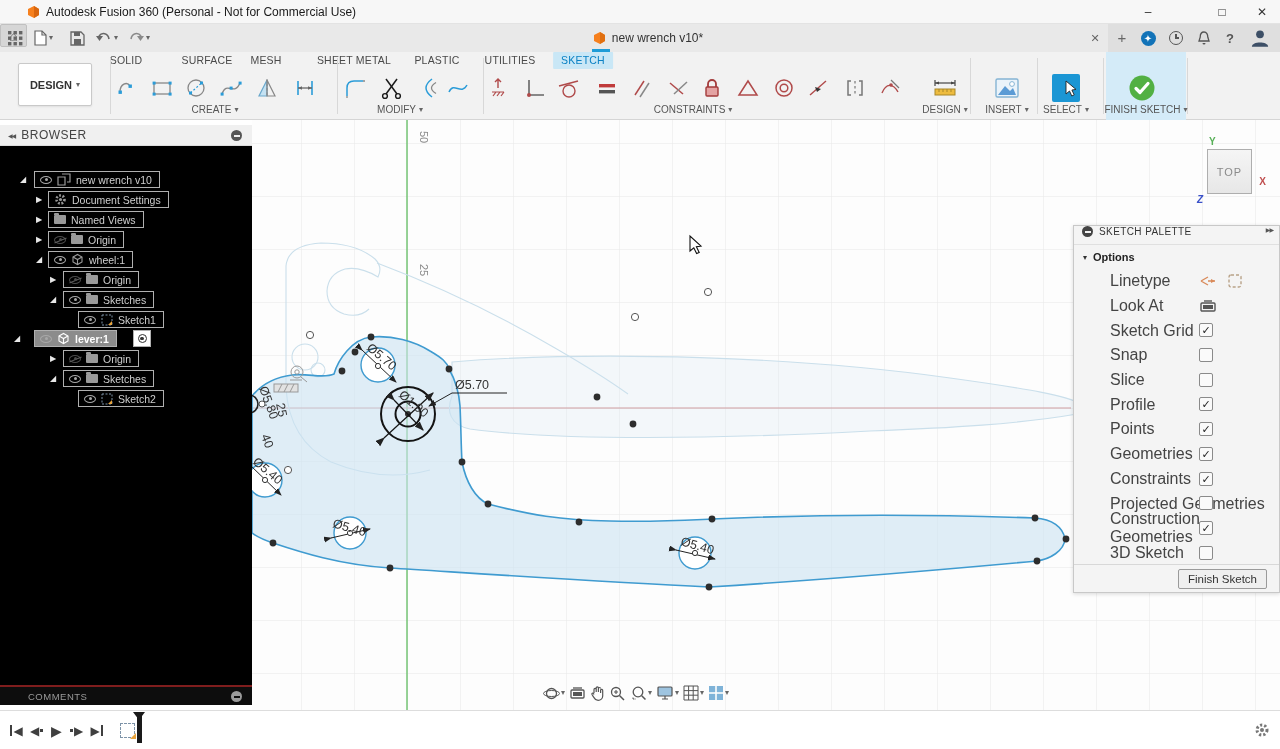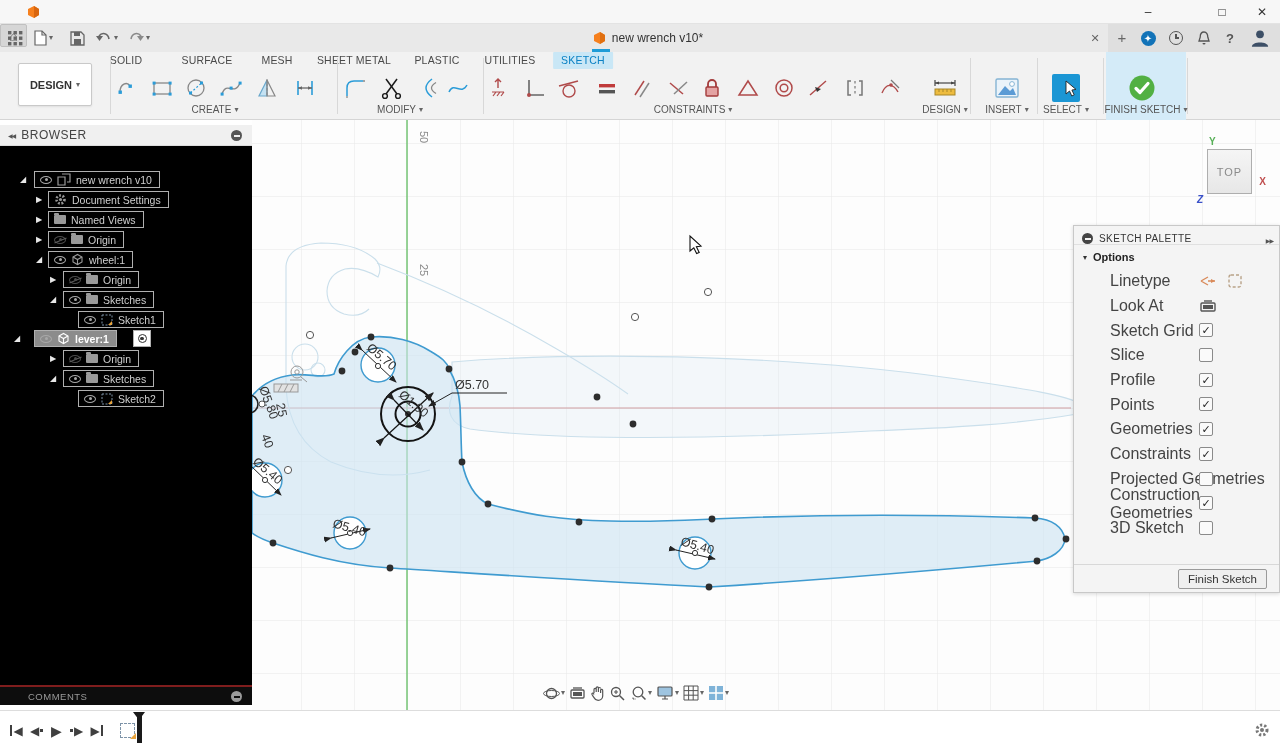--- a/index.html
+++ b/index.html
@@ -67,21 +67,21 @@
   .folder { width:12px; height:9px; background:#9a9a9a; border-radius:1px; position:relative; flex:none; }
   .folder::before { content:""; position:absolute; top:-2px; left:0; width:5px; height:2px; background:#9a9a9a; border-radius:1px 1px 0 0; }
   .ticon { flex:none; }
   #comments-bar { position:absolute; left:0; bottom:0; width:252px; height:20px; background:#0d0d0d; border-top:2px solid #7f1d1d; display:flex; align-items:center; }
   #comments-bar .clabel { font-size:9.5px; color:#9a9a9a; letter-spacing:.5px; margin-left:28px; }
   #comments-bar .dot-btn { background:#9a9a9a; top:4px; }
   #comments-bar .dot-btn::after { background:#0d0d0d; }
 
   
   #palette { position:absolute; left:1073px; top:105px; width:207px; height:368px; background:#f4f4f4; border:1px solid #c8c8c8; box-shadow:0 1px 4px rgba(0,0,0,.15); }
-  #palette-header { height:19px; display:flex; align-items:flex-end; position:relative; border-bottom:1px solid #e0e0e0; }
+  #palette-header { height:19px; display:flex; align-items:flex-start; position:relative; border-bottom:1px solid #e0e0e0; }
   #palette-header .phdot { width:11px; height:11px; border-radius:50%; background:#444; position:relative; margin:0 6px 0 8px; flex:none; }
   #palette-header .phdot::after { content:""; position:absolute; left:2.5px; top:5px; width:6px; height:1.5px; background:#f4f4f4; }
   #palette-header .ptitle { font-size:10px; color:#333; letter-spacing:.4px; }
   #palette-header .pfwd { position:absolute; right:6px; font-size:6px; color:#555; letter-spacing:-1px; }
   #palette-section { height:24px; display:flex; align-items:center; gap:6px; padding-left:9px; font-size:11px; font-weight:bold; color:#222; }
   #palette-section .sec-caret { font-size:8px; color:#333; }
   .prow { height:24.7px; display:flex; align-items:center; position:relative; padding-left:12px; }
   .prow .plabel { font-size:16px; color:#444;padding-left:24px; }
   .pcheck { position:absolute; right:66px; top:5px; width:14px; height:14px; background:#fafafa; border:1px solid #8a8a8a; border-radius:2px; font-size:11px; font-weight:bold; color:#222; text-align:center; line-height:13px; }
   .picon { position:absolute; top:4px; }
@@ -114,20 +114,21 @@
   svg text { font-family:"Liberation Sans","DejaVu Sans",sans-serif; }
 </style>
 </head>
 <body>
 
 <div id="titlebar">
   <svg class="fusion-logo" width="13" height="14" viewBox="0 0 13 14">
     <polygon points="1,4 7,1 12,4 12,10 7,13 1,10" fill="#f6801e"></polygon>
     <polygon points="7,1 12,4 12,10 7,13" fill="#d9660f"></polygon>
   </svg>
+  <span class="title-text">Autodesk Fusion 360 (Personal - Not for Commercial Use)</span>
   <span class="win-ctl" id="win-min">–</span>
   <span class="win-ctl" id="win-max">□</span>
   <span class="win-ctl" id="win-close">✕</span>
 </div>
 
 <div id="qatbar">
   <span class="qat-ic" style="left:8px">
     <svg width="15" height="15" viewBox="0 0 15 15">
         <g fill="#666">
           <rect x="0" y="0" width="3.4" height="3.4"></rect>
@@ -209,21 +210,21 @@
 </div>
 
 <div id="ribbon">
   <div id="workspace-btn">
     <span>DESIGN</span>
     <span class="caret">▾</span>
   </div>
 
   <span class="rtab" style="left:126px">SOLID</span>
   <span class="rtab" style="left:207px">SURFACE</span>
-  <span class="rtab" style="left:277px">MESH</span>
+  <span class="rtab" style="left:266px">MESH</span>
   <span class="rtab" style="left:354px">SHEET METAL</span>
   <span class="rtab" style="left:437px">PLASTIC</span>
   <span class="rtab" style="left:510px">UTILITIES</span>
   <span class="rtab active" style="left:583px">SKETCH</span>
 
   <div id="finish-bg"></div>
 
   <span class="tool" style="left:128px">
       <svg width="24" height="24" viewBox="0 0 24 24">
         <path d="M4,16 C4,8 11,5 14,10" fill="none" stroke="#888" stroke-width="1.4"></path>
@@ -708,20 +709,24 @@
           <rect x="2" y="5" width="14" height="8" rx="1" fill="none" stroke="#555" stroke-width="1.4"></rect>
           <rect x="4" y="7" width="10" height="4" fill="#555"></rect>
           <path d="M5,3 h8" stroke="#555" stroke-width="1.4"></path>
         </svg>
     </div>
     <div class="prow">
       <span class="plabel">Sketch Grid</span>
       <span class="pcheck">✓</span>
     </div>
     <div class="prow">
+      <span class="plabel">Snap</span>
+      <span class="pcheck"></span>
+    </div>
+    <div class="prow">
       <span class="plabel">Slice</span>
       <span class="pcheck"></span>
     </div>
     <div class="prow">
       <span class="plabel">Profile</span>
       <span class="pcheck">✓</span>
     </div>
     <div class="prow">
       <span class="plabel">Points</span>
       <span class="pcheck">✓</span>

